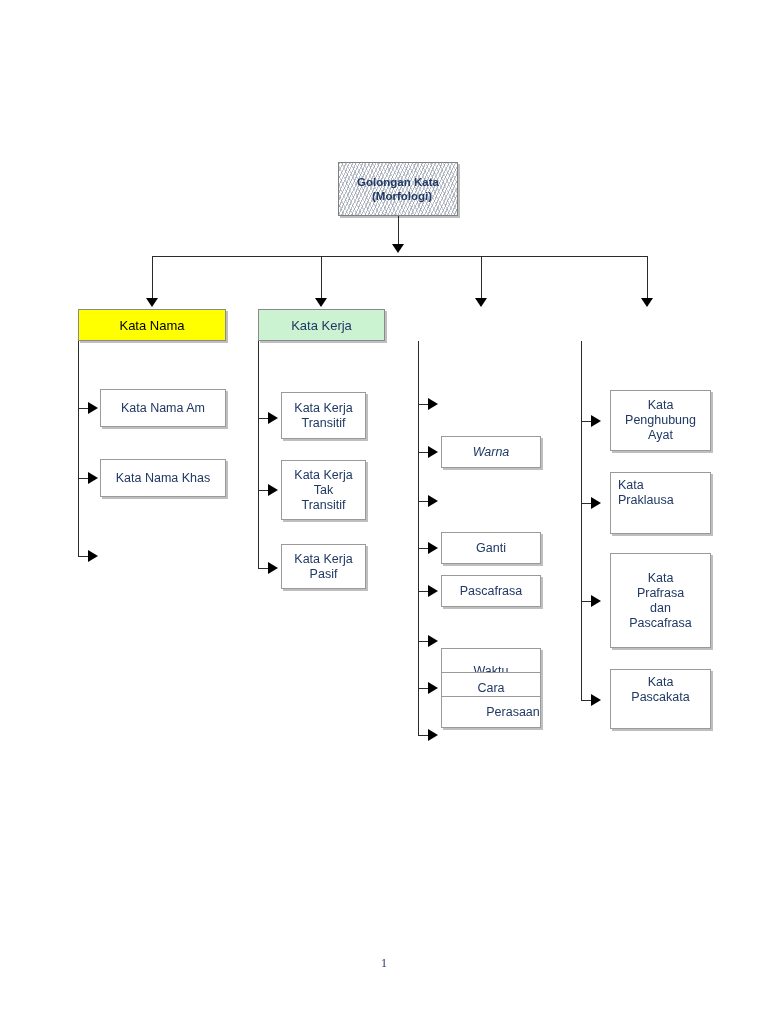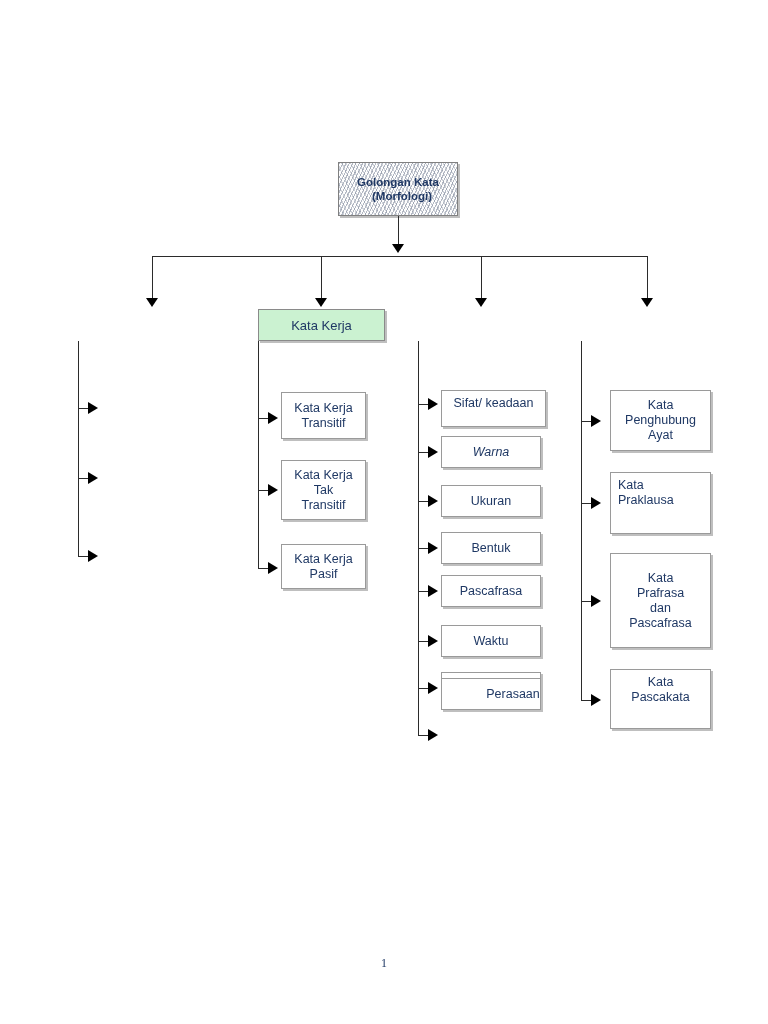--- a/index.html
+++ b/index.html
@@ -128,27 +128,36 @@
 
   <div class="vline" style="left:321px; top:256px; height:44px;"></div>
   <div class="arrow-down" style="left:315px; top:298px;"></div>
 
   <div class="vline" style="left:481px; top:256px; height:44px;"></div>
   <div class="arrow-down" style="left:475px; top:298px;"></div>
 
   <div class="vline" style="left:647px; top:256px; height:44px;"></div>
   <div class="arrow-down" style="left:641px; top:298px;"></div>
 
+  <div class="node hdr h1 shadow">
+    <span>Kata Nama</span>
+  </div>
   <div class="vline" style="left:78px; top:341px; height:215px;"></div>
 
   <div class="hline" style="left:78px; top:408px; width:12px;"></div>
   <div class="arrow-right" style="left:88px; top:402px;"></div>
+  <div class="node leaf shadow" style="left:100px; top:389px; width:126px; height:38px;">
+    <span>Kata Nama Am</span>
+  </div>
 
   <div class="hline" style="left:78px; top:478px; width:12px;"></div>
   <div class="arrow-right" style="left:88px; top:472px;"></div>
+  <div class="node leaf shadow" style="left:100px; top:459px; width:126px; height:38px;">
+    <span>Kata Nama Khas</span>
+  </div>
 
   <div class="hline" style="left:78px; top:556px; width:12px;"></div>
   <div class="arrow-right" style="left:88px; top:550px;"></div>
 
   <div class="node hdr h2 shadow">
     <span>Kata Kerja</span>
   </div>
   <div class="vline" style="left:258px; top:341px; height:227px;"></div>
 
   <div class="hline" style="left:258px; top:418px; width:12px;"></div>
@@ -170,63 +179,57 @@
   <div class="arrow-right" style="left:268px; top:562px;"></div>
   <div class="node leaf shadow" style="left:281px; top:544px; width:85px; height:45px;">
     <span>Kata Kerja
 Pasif</span>
   </div>
 
   <div class="vline" style="left:418px; top:341px; height:394px;"></div>
 
   <div class="hline" style="left:418px; top:404px; width:12px;"></div>
   <div class="arrow-right" style="left:428px; top:398px;"></div>
-  <div class="node leaf top shadow" style="left:441px; top:390px; width:105px; height:37px;">
-    <span>Sifat/ keadaan</span>
-  </div>
 
   <div class="hline" style="left:418px; top:452px; width:12px;"></div>
   <div class="arrow-right" style="left:428px; top:446px;"></div>
   <div class="node leaf shadow" style="left:441px; top:436px; width:100px; height:32px;font-style:italic;">
     <span>Warna</span>
   </div>
 
   <div class="hline" style="left:418px; top:501px; width:12px;"></div>
   <div class="arrow-right" style="left:428px; top:495px;"></div>
-  <div class="node leaf shadow" style="left:441px; top:485px; width:100px; height:32px;">
-    <span>Ukuran</span>
-  </div>
 
   <div class="hline" style="left:418px; top:548px; width:12px;"></div>
   <div class="arrow-right" style="left:428px; top:542px;"></div>
   <div class="node leaf shadow" style="left:441px; top:532px; width:100px; height:32px;">
-    <span>Bentuk</span>
+    <span>Ganti</span>
   </div>
 
   <div class="hline" style="left:418px; top:591px; width:12px;"></div>
   <div class="arrow-right" style="left:428px; top:585px;"></div>
   <div class="node leaf shadow" style="left:441px; top:575px; width:100px; height:32px;">
     <span>Pascafrasa</span>
   </div>
 
   <div class="hline" style="left:418px; top:641px; width:12px;"></div>
   <div class="arrow-right" style="left:428px; top:635px;"></div>
-  <div class="node leaf shadow" style="left:441px; top:625px; width:100px; height:32px;">
+  <div class="node leaf shadow" style="left:441px; top:648px; width:100px; height:32px;align-items:flex-end;">
     <span>Waktu</span>
   </div>
 
   <div class="hline" style="left:418px; top:688px; width:12px;"></div>
   <div class="arrow-right" style="left:428px; top:682px;"></div>
   <div class="node leaf shadow" style="left:441px; top:672px; width:100px; height:32px;">
     <span>Cara</span>
   </div>
 
   <div class="hline" style="left:418px; top:735px; width:12px;"></div>
   <div class="arrow-right" style="left:428px; top:729px;"></div>
-  <div class="node leaf shadow" style="left:441px; top:678px; width:100px; height:32px;padding-left:44px;">
+  <div class="node leaf shadow" style="left:441px; top:696px; width:100px; height:32px;padding-left:44px;">
     <span>Perasaan</span>
   </div>
 
   <div class="vline" style="left:581px; top:341px; height:360px;"></div>
 
   <div class="hline" style="left:581px; top:421px; width:12px;"></div>
   <div class="arrow-right" style="left:591px; top:415px;"></div>
   <div class="node leaf shadow" style="left:610px; top:390px; width:101px; height:61px;">
     <span>Kata
 Penghubung

